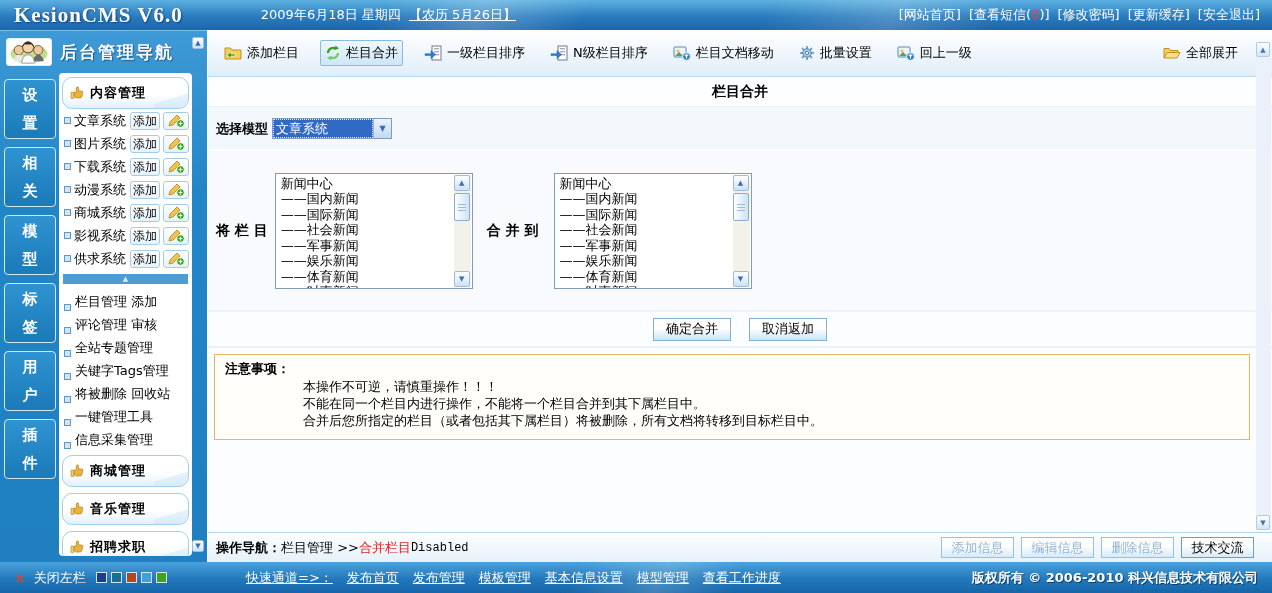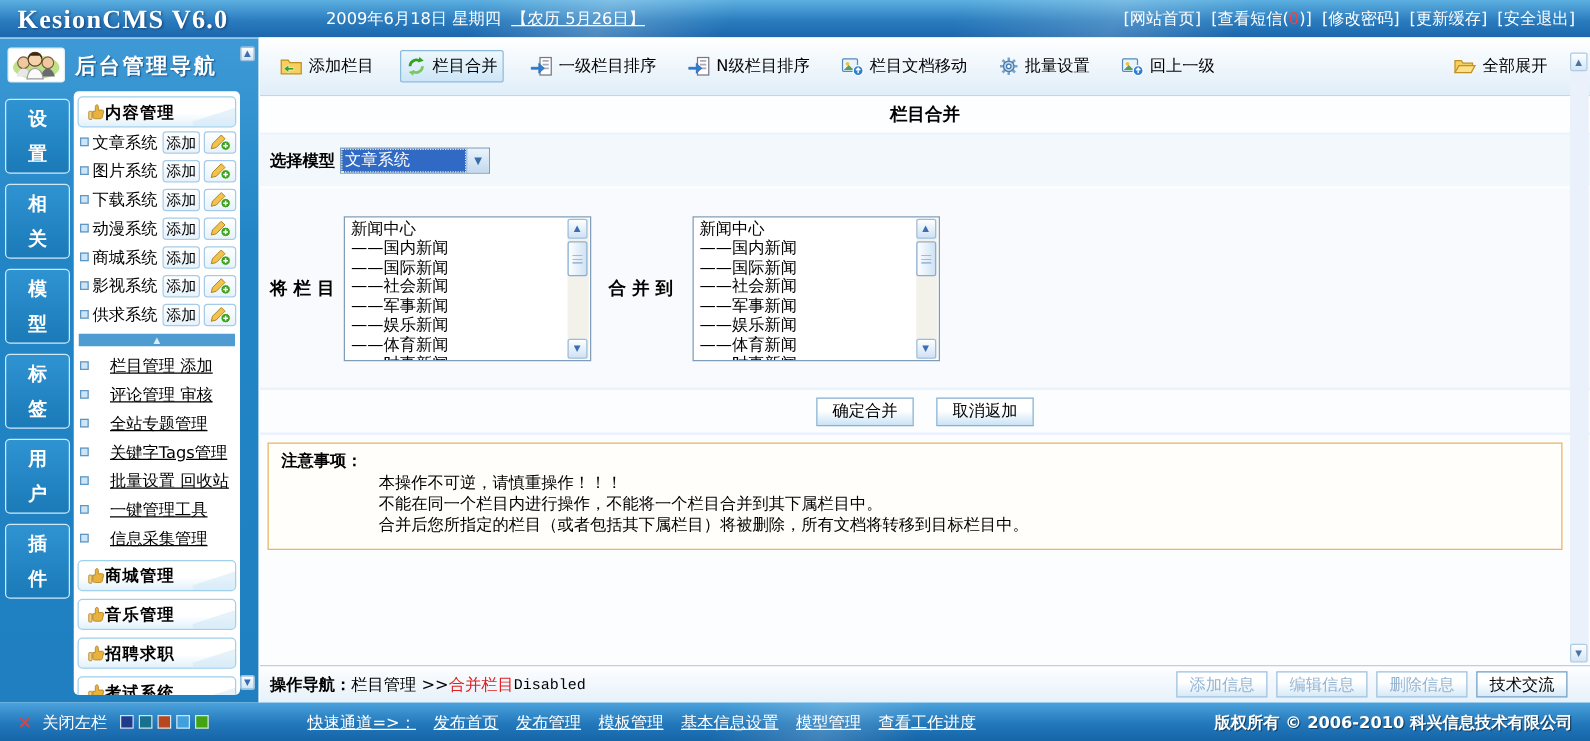--- a/index.html
+++ b/index.html
@@ -34,36 +34,36 @@
 
   .sb-tabs{position:absolute;left:4px;top:48px;width:52px;display:flex;flex-direction:column;gap:8px;}
   .sb-tab{height:60px;border:1px solid #cfe8f6;border-radius:4px;cursor:pointer;
     background:linear-gradient(180deg,#2f93d2,#1b7ab8);color:#fff;
     display:flex;align-items:center;justify-content:center;}
   .sb-tab span{width:17px;word-break:break-all;line-height:28px;text-align:center;font-weight:bold;font-size:15px;}
   .sb-tab.active{background:#fff;color:#000;height:70px;}
 
   .sb-panel{position:absolute;left:59px;top:42px;width:133px;bottom:6px;background:#fff;
     border-radius:4px;padding:4px 3px 2px 3px;overflow:hidden;}
-  .hbox{border:1px solid #9fd0ec;border-radius:4px;height:25px;display:flex;align-items:center;
+  .hbox{border:1px solid #9fd0ec;border-radius:10px;height:32px;display:flex;align-items:center;gap:6px;
     padding:0 7px;font-weight:bold;font-size:13px;letter-spacing:1px;cursor:pointer;
     background:linear-gradient(180deg,#ffffff 55%,#e2f1fb);position:relative;overflow:hidden;}
   .hbox::after{content:"";position:absolute;right:-6px;bottom:-10px;width:38px;height:20px;
     background:#cfe7f6;transform:rotate(-18deg);opacity:.55;}
   .hbox .t{position:relative;z-index:1;}
   .sys-row{display:flex;align-items:center;gap:3px;height:23px;padding-left:2px;}
   .bullet{width:7px;height:7px;background:#cfe4f4;border:1px solid #5e96c4;flex:none;}
   .sys-label{flex:1;font-size:13px;cursor:pointer;white-space:nowrap;}
   .add-btn{height:18px;min-width:30px;border:1px solid #a6cbe8;border-radius:3px;font-size:12px;
     background:linear-gradient(180deg,#fff,#e6f2fb);cursor:pointer;padding:0 2px;line-height:16px;text-align:center;}
   .pencil-btn{height:18px;width:26px;border:1px solid #a6cbe8;border-radius:3px;
     background:linear-gradient(180deg,#fff,#e6f2fb);cursor:pointer;display:flex;align-items:center;justify-content:center;}
   .sep{height:10px;background:#4f9cd2;margin:4px 1px;position:relative;cursor:pointer;}
   .sep span{position:absolute;left:50%;top:0;transform:translateX(-50%);font-size:7px;color:#d8ecfa;line-height:10px;}
-  .link-row{display:flex;align-items:center;gap:17px;height:23px;padding-left:2px;cursor:pointer;text-decoration:underline;}
+  .link-row{display:flex;align-items:flex-end;gap:4px;height:23px;padding-left:2px;cursor:pointer;}
   .link-row .lk{font-size:13px;white-space:nowrap;}
   .secbox{margin-top:6px;}
 
   .sb-close-x{color:#e04040;font-weight:bold;font-size:14px;}
 
   
   .main{position:absolute;left:207px;top:30px;right:0;bottom:31px;background:#fbfdff;border-left:1px solid #fff;}
   .toolbar{height:47px;background:linear-gradient(180deg,#ffffff,#e0eef9);border-bottom:1px solid #bcd8ec;
     display:flex;align-items:center;padding:0 34px 0 12px;gap:17px;}
   .tool{display:flex;align-items:center;gap:5px;cursor:pointer;font-size:13px;padding:3px 4px;white-space:nowrap;}
@@ -306,21 +306,21 @@
       <div class="link-row">
           <span class="bullet"></span>
           <span class="lk">全站专题管理</span>
         </div>
       <div class="link-row">
           <span class="bullet"></span>
           <span class="lk">关键字Tags管理</span>
         </div>
       <div class="link-row">
           <span class="bullet"></span>
-          <span class="lk">批量设置 回收站</span>
+          <span class="lk">将被删除 回收站</span>
         </div>
       <div class="link-row">
           <span class="bullet"></span>
           <span class="lk">一键管理工具</span>
         </div>
       <div class="link-row">
           <span class="bullet"></span>
           <span class="lk">信息采集管理</span>
         </div>
 

